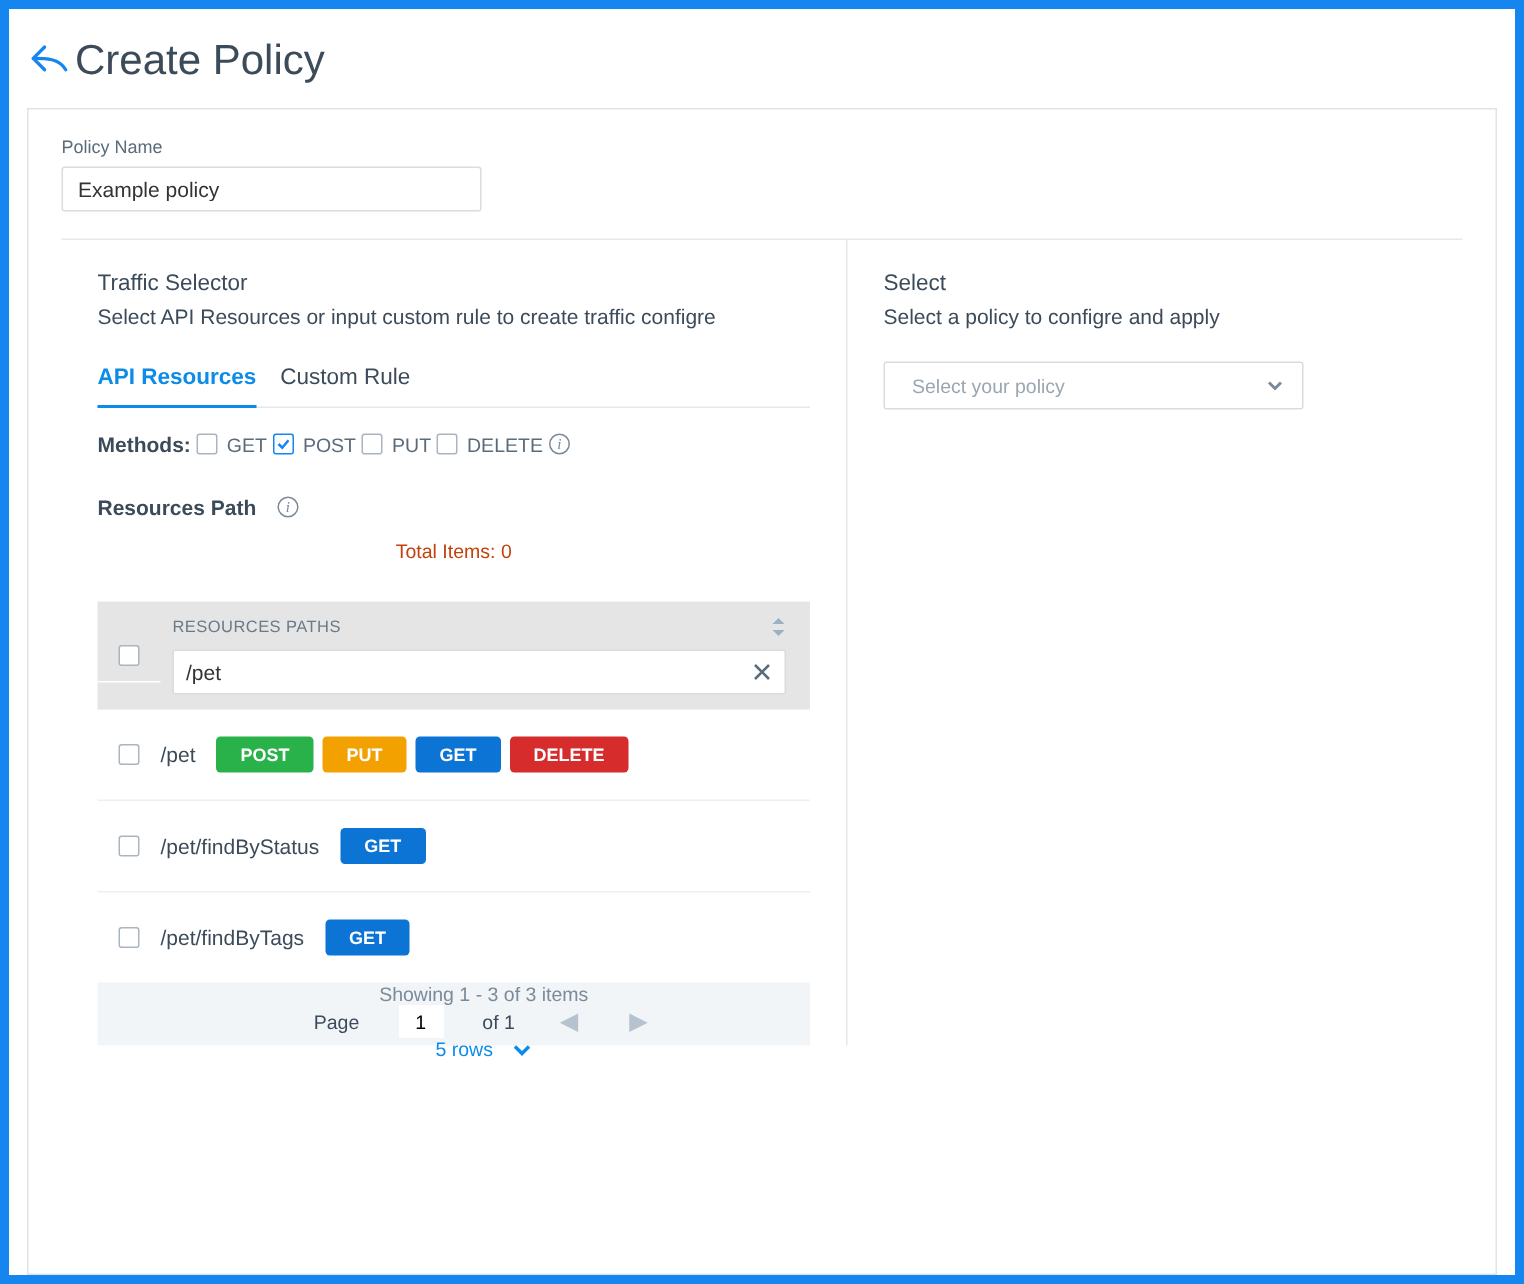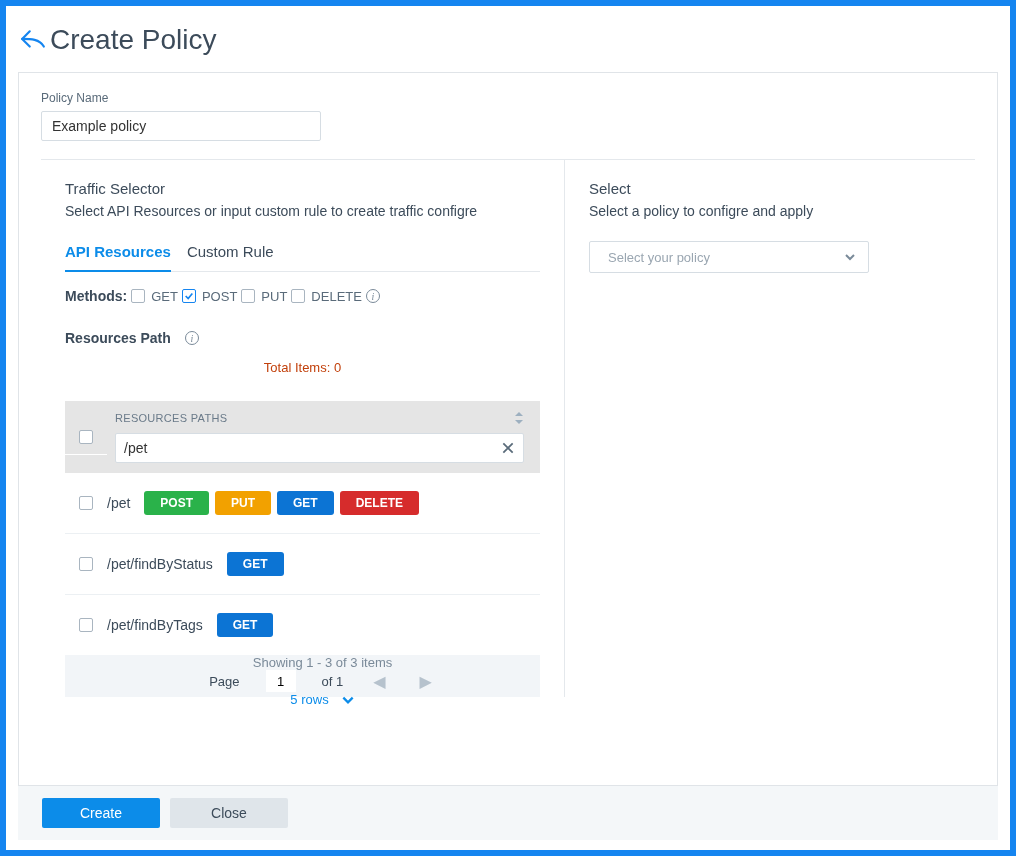--- a/index.html
+++ b/index.html
@@ -362,18 +362,14 @@
         <div class="policy-select">
           <span>Select your policy</span>
           <svg class="chevron-icon" viewBox="0 0 12 12" fill="none" stroke="currentColor" stroke-width="2">
               <path d="M2 4 L6 8 L10 4"></path>
             </svg>
         </div>
       </div>
     </div>
   </div>
 
-  <div class="footer">
-    <button class="btn btn-primary">Create</button>
-    <button class="btn btn-secondary">Close</button>
-  </div>
 
 </div>
 
 </body></html>

